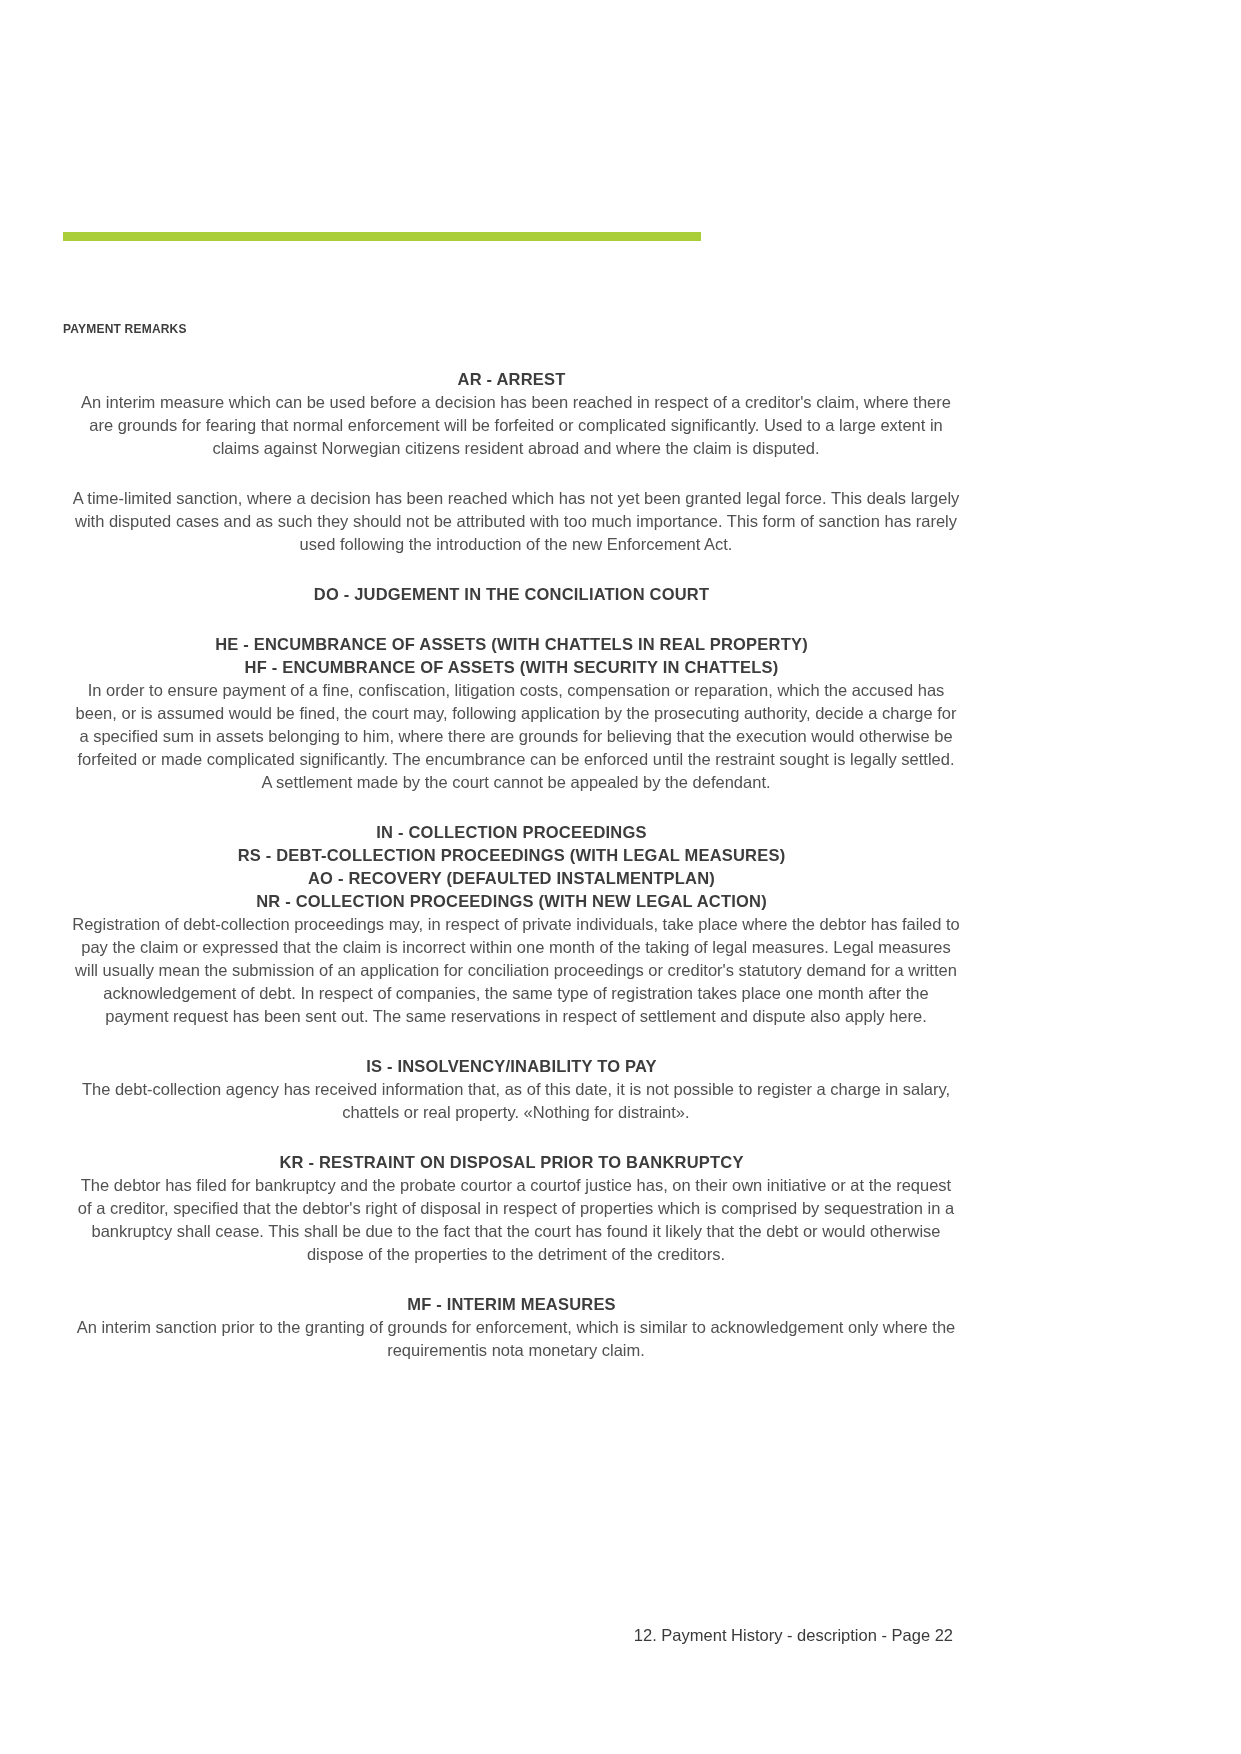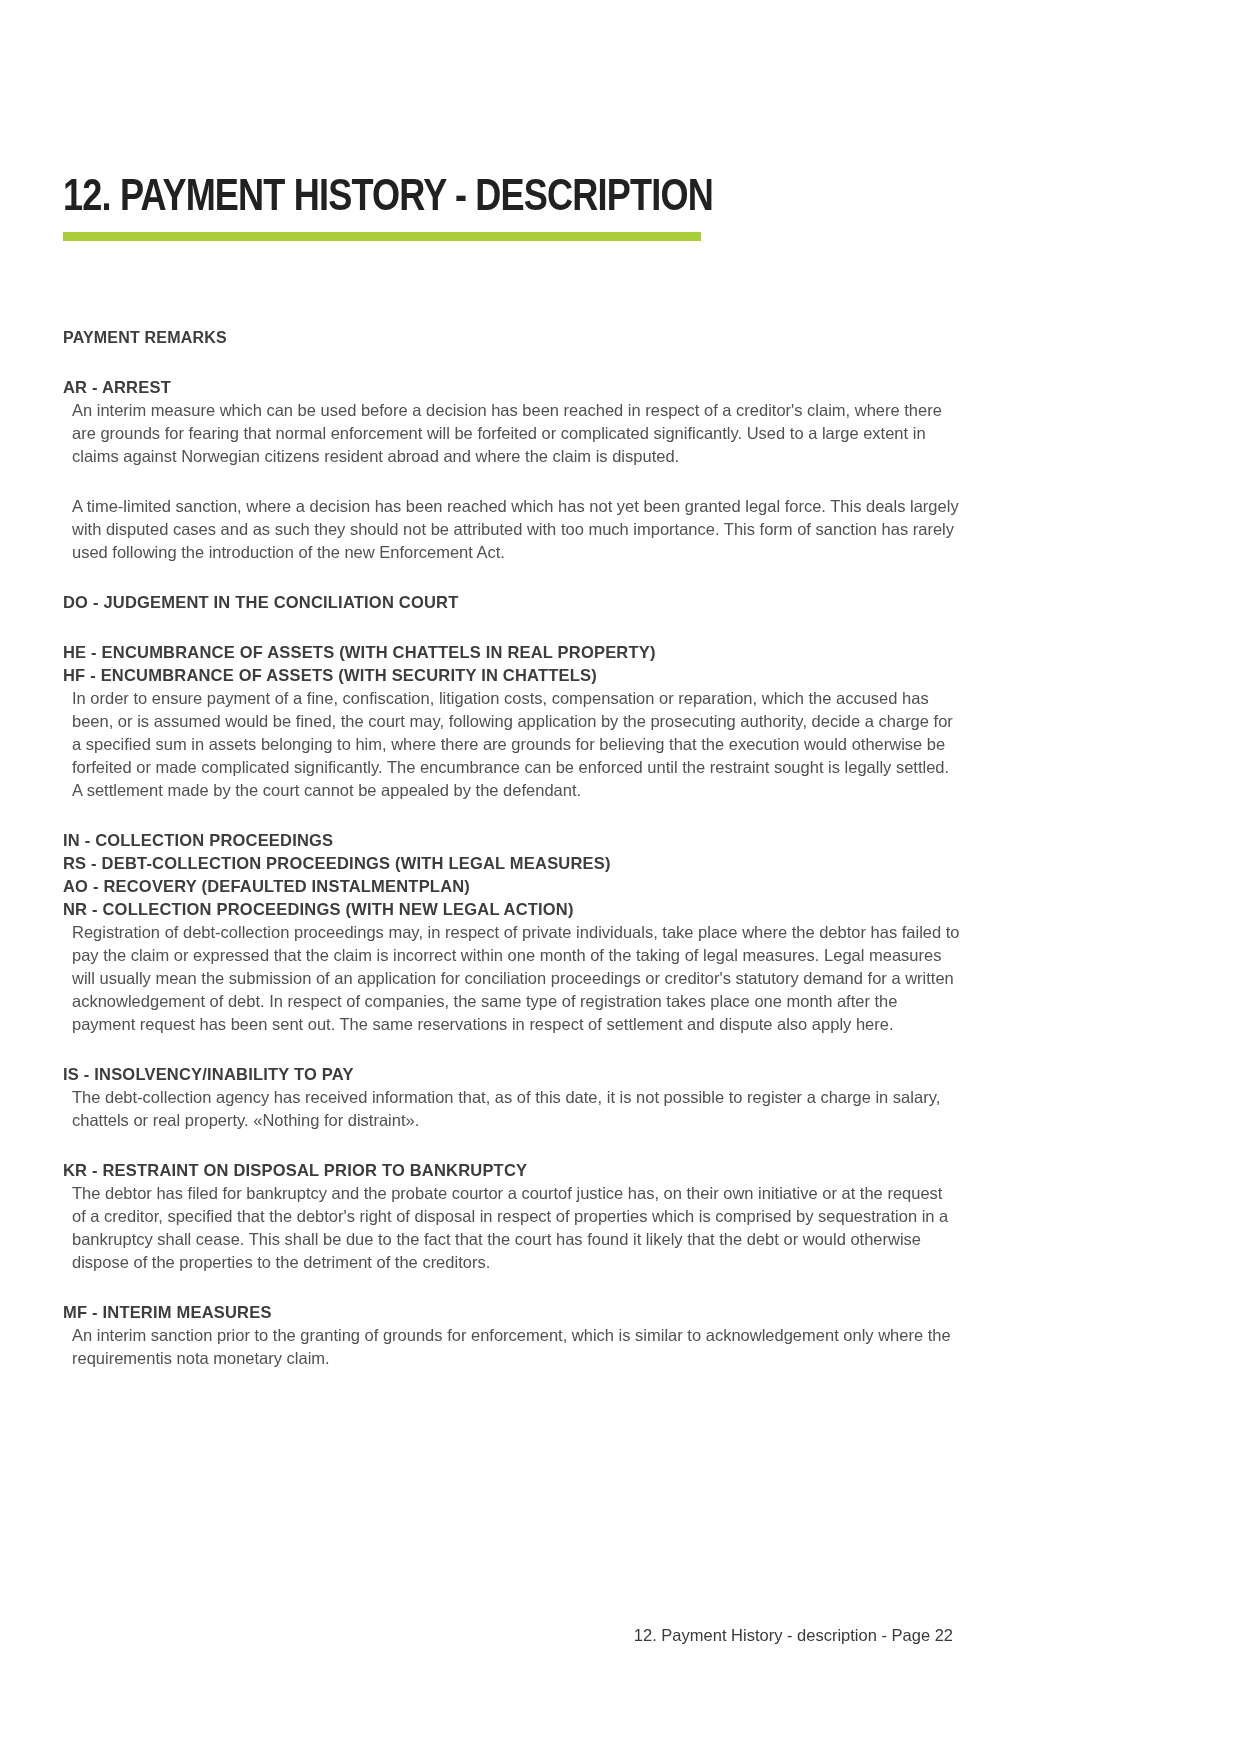--- a/index.html
+++ b/index.html
@@ -37,45 +37,43 @@
     width: 638px; height: 9px;
   }
 
   
   .content {
     position: absolute; top: 318px; left: 63px; width: 897px;
     color: #515151;
     font-size: 16.5px; line-height: 23px;
   }
   .intro-heading {
-    font-size: 16px; font-weight: bold; color: #3d3d3d;
+    font-size: 12px; font-weight: bold; color: #3d3d3d;
     letter-spacing: 0.2px;
-    margin-top: 8px;
   }
-  .section { margin-top: 27px; }
+  .section { margin-top: 27px; text-align: center; }
   .sec-heading {
     font-size: 16.5px; font-weight: bold; color: #3d3d3d;
     line-height: 23px; letter-spacing: 0.2px;
   }
   .sec-body { color: #515151; margin-left: 9px; }
 
   
   .footer {
     position: absolute; top: 1626px; left: 63px; width: 890px;
     text-align: right;
     font-size: 16.5px; color: #3a3a3a;
   }
 </style>
 </head>
 <body>
 
 <div class="page">
 
 
-  <h1 class="title"><span class="squeeze">12. PAYMENT HISTORY - DESCRIPTION</span></h1>
 
   <div class="rule" style="background: rgb(169, 206, 57);"></div>
 
   <div class="content">
     <h2 class="intro-heading">PAYMENT REMARKS</h2>
     <div id="sections">
         <section class="section">
           <h3 class="sec-heading">AR - ARREST</h3>
           <p class="sec-body">An interim measure which can be used before a decision has been reached in respect of a creditor's claim, where there are grounds for fearing that normal enforcement will be forfeited or complicated significantly. Used to a large extent in claims against Norwegian citizens resident abroad and where the claim is disputed.</p>
         </section>

